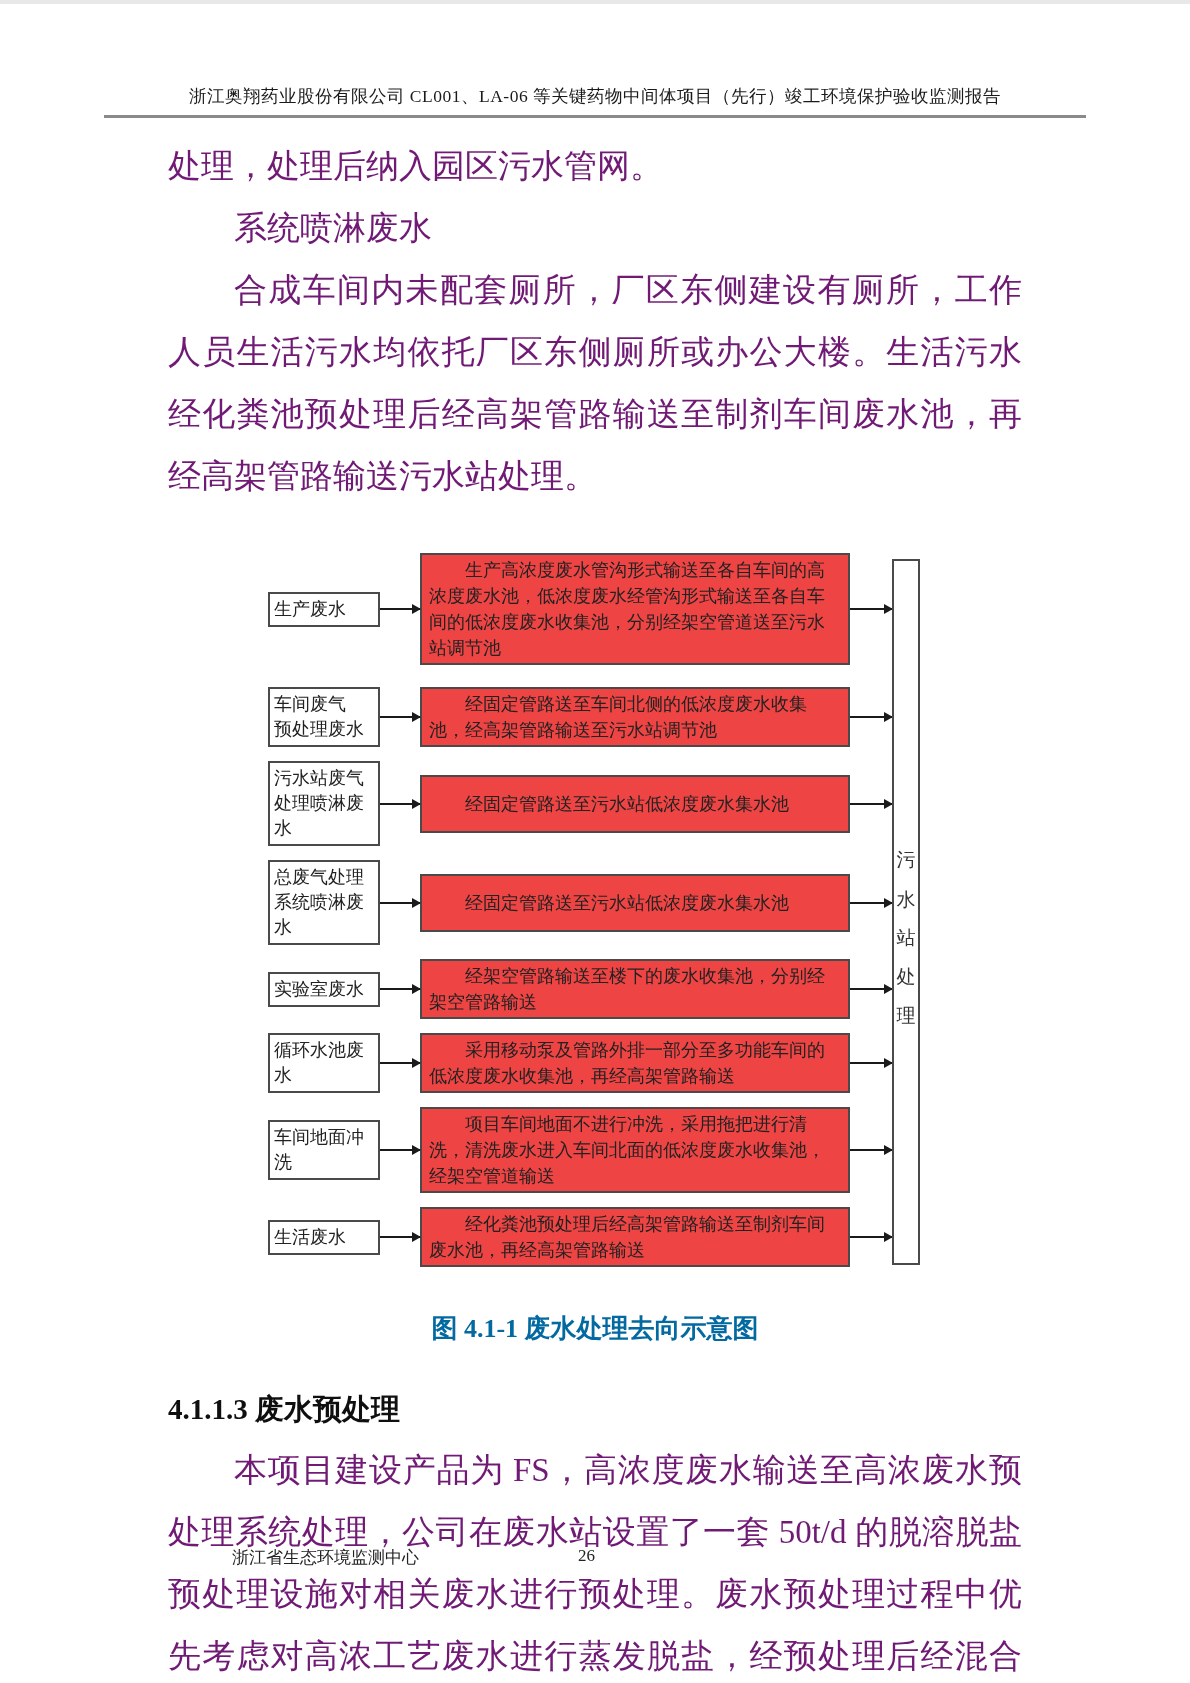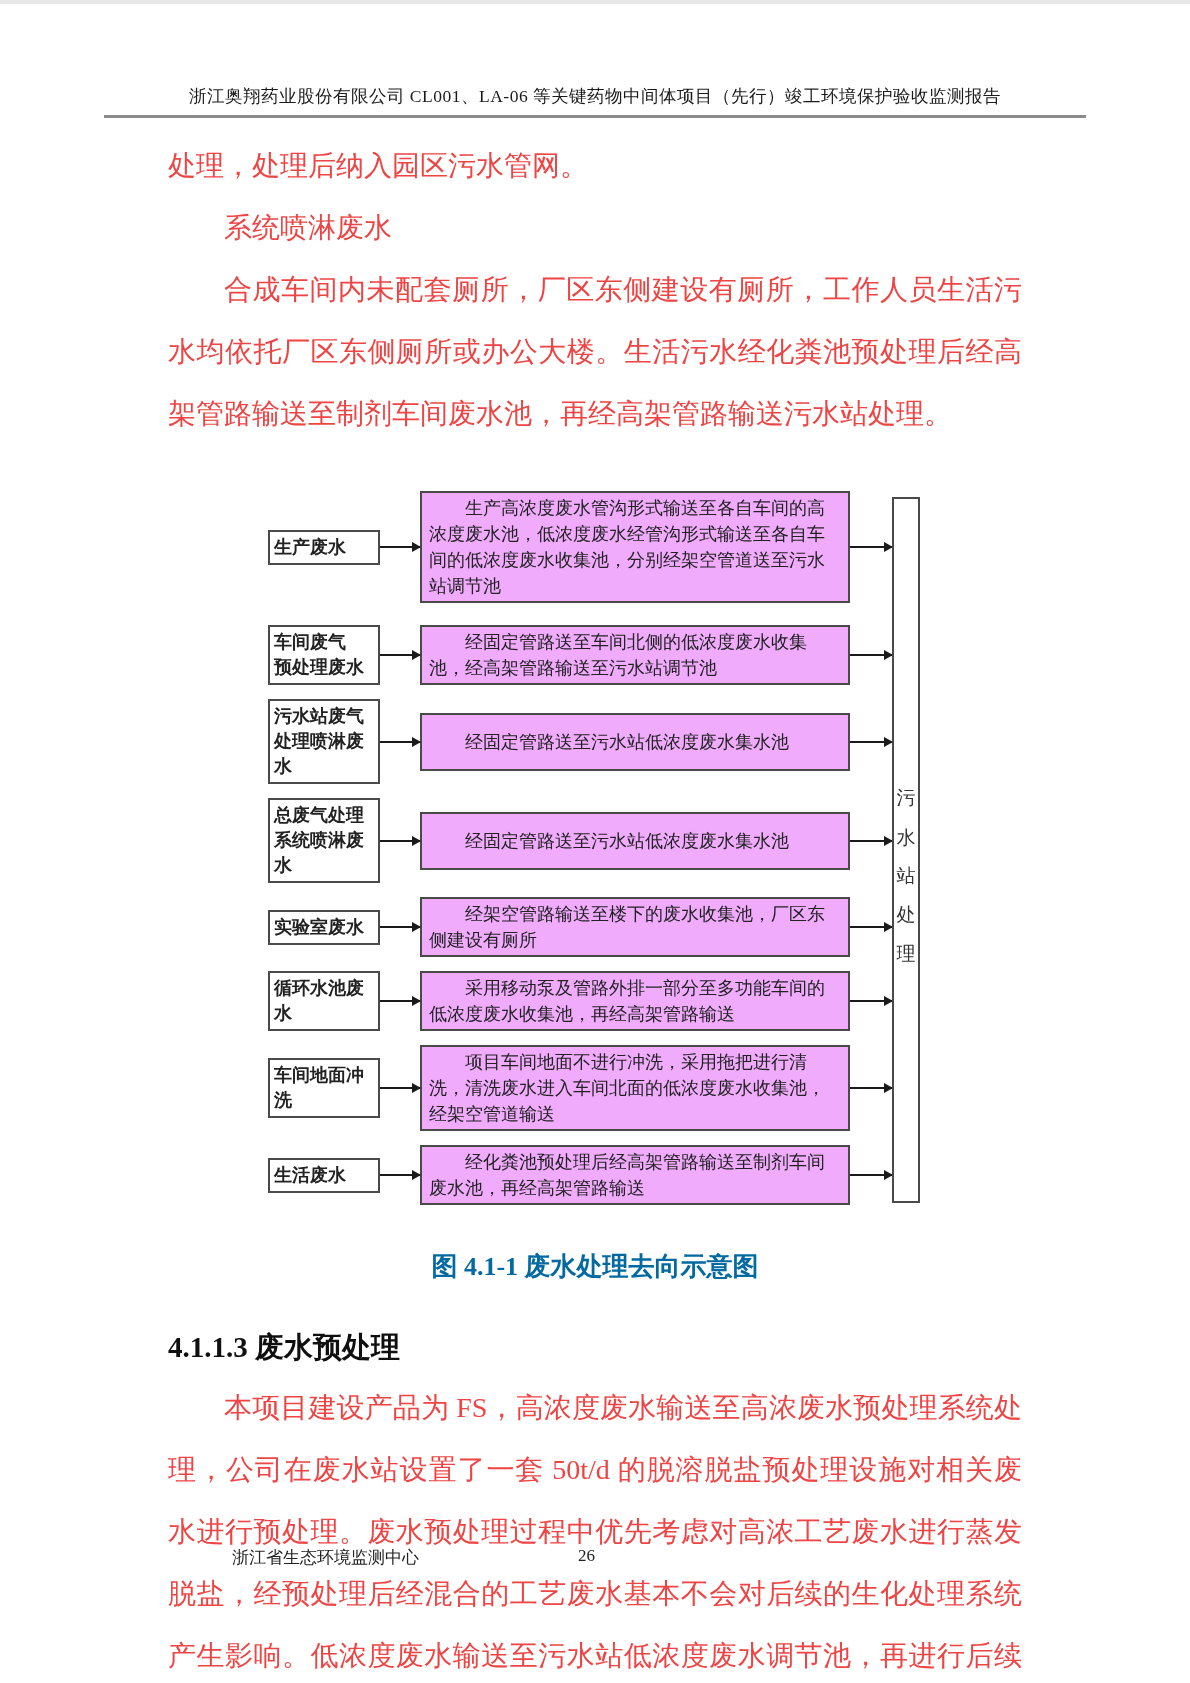--- a/index.html
+++ b/index.html
@@ -26,25 +26,25 @@
     margin:7px 104px 0 104px;
     height:0;
     border-bottom:3px solid #8a8a8a;
   }
   
   .content{
     margin:0 168px;
     padding-top:131px;
   }
   .para{
-    font-size:28px;
+    font-size:33px;
     line-height:62px;
     text-align:justify;
     margin:0;
-    color:#ef4444;
+    color:#701a75;
   }
   .indent{text-indent:2em;}
   
   .diagram{
     position:relative;
     margin:46px 0 0 100px;
     width:652px;
     display:flex;
     flex-direction:column;
     gap:14px;
@@ -59,32 +59,31 @@
   .src{
     flex:0 0 112px;
     box-sizing:border-box;
     border:2px solid #4a4a4a;
     font-size:18px;
     line-height:25px;
     padding:3px 4px;
     white-space:pre-line;
     color:#222;
     background:#fff;
-    font-weight:bold;
   }
   .mid{
     flex:0 0 430px;
     box-sizing:border-box;
     border:2px solid #4a4a4a;
     font-size:18px;
     line-height:26px;
     padding:2px 7px;
     text-indent:2em;
     color:#222;
-    background:#f0abfc;
+    background:#ef4444;
   }
   .mid.single{padding-top:14px;padding-bottom:14px;}
   .arr{
     flex:0 0 40px;
     height:2px;
     background:#1a1a1a;
     position:relative;
   }
   .arr.a2{flex:0 0 42px;}
   .arr::after{
@@ -193,21 +192,21 @@
         <div class="src">总废气处理
 系统喷淋废水</div>
         <div class="arr a1"></div>
         <div class="mid single">经固定管路送至污水站低浓度废水集水池</div>
         <div class="arr a2"></div>
       </div>
 
       <div class="drow">
         <div class="src">实验室废水</div>
         <div class="arr a1"></div>
-        <div class="mid">经架空管路输送至楼下的废水收集池，厂区东侧建设有厕所</div>
+        <div class="mid">经架空管路输送至楼下的废水收集池，分别经架空管路输送</div>
         <div class="arr a2"></div>
       </div>
 
       <div class="drow">
         <div class="src">循环水池废水</div>
         <div class="arr a1"></div>
         <div class="mid">采用移动泵及管路外排一部分至多功能车间的低浓度废水收集池，再经高架管路输送</div>
         <div class="arr a2"></div>
       </div>
 

